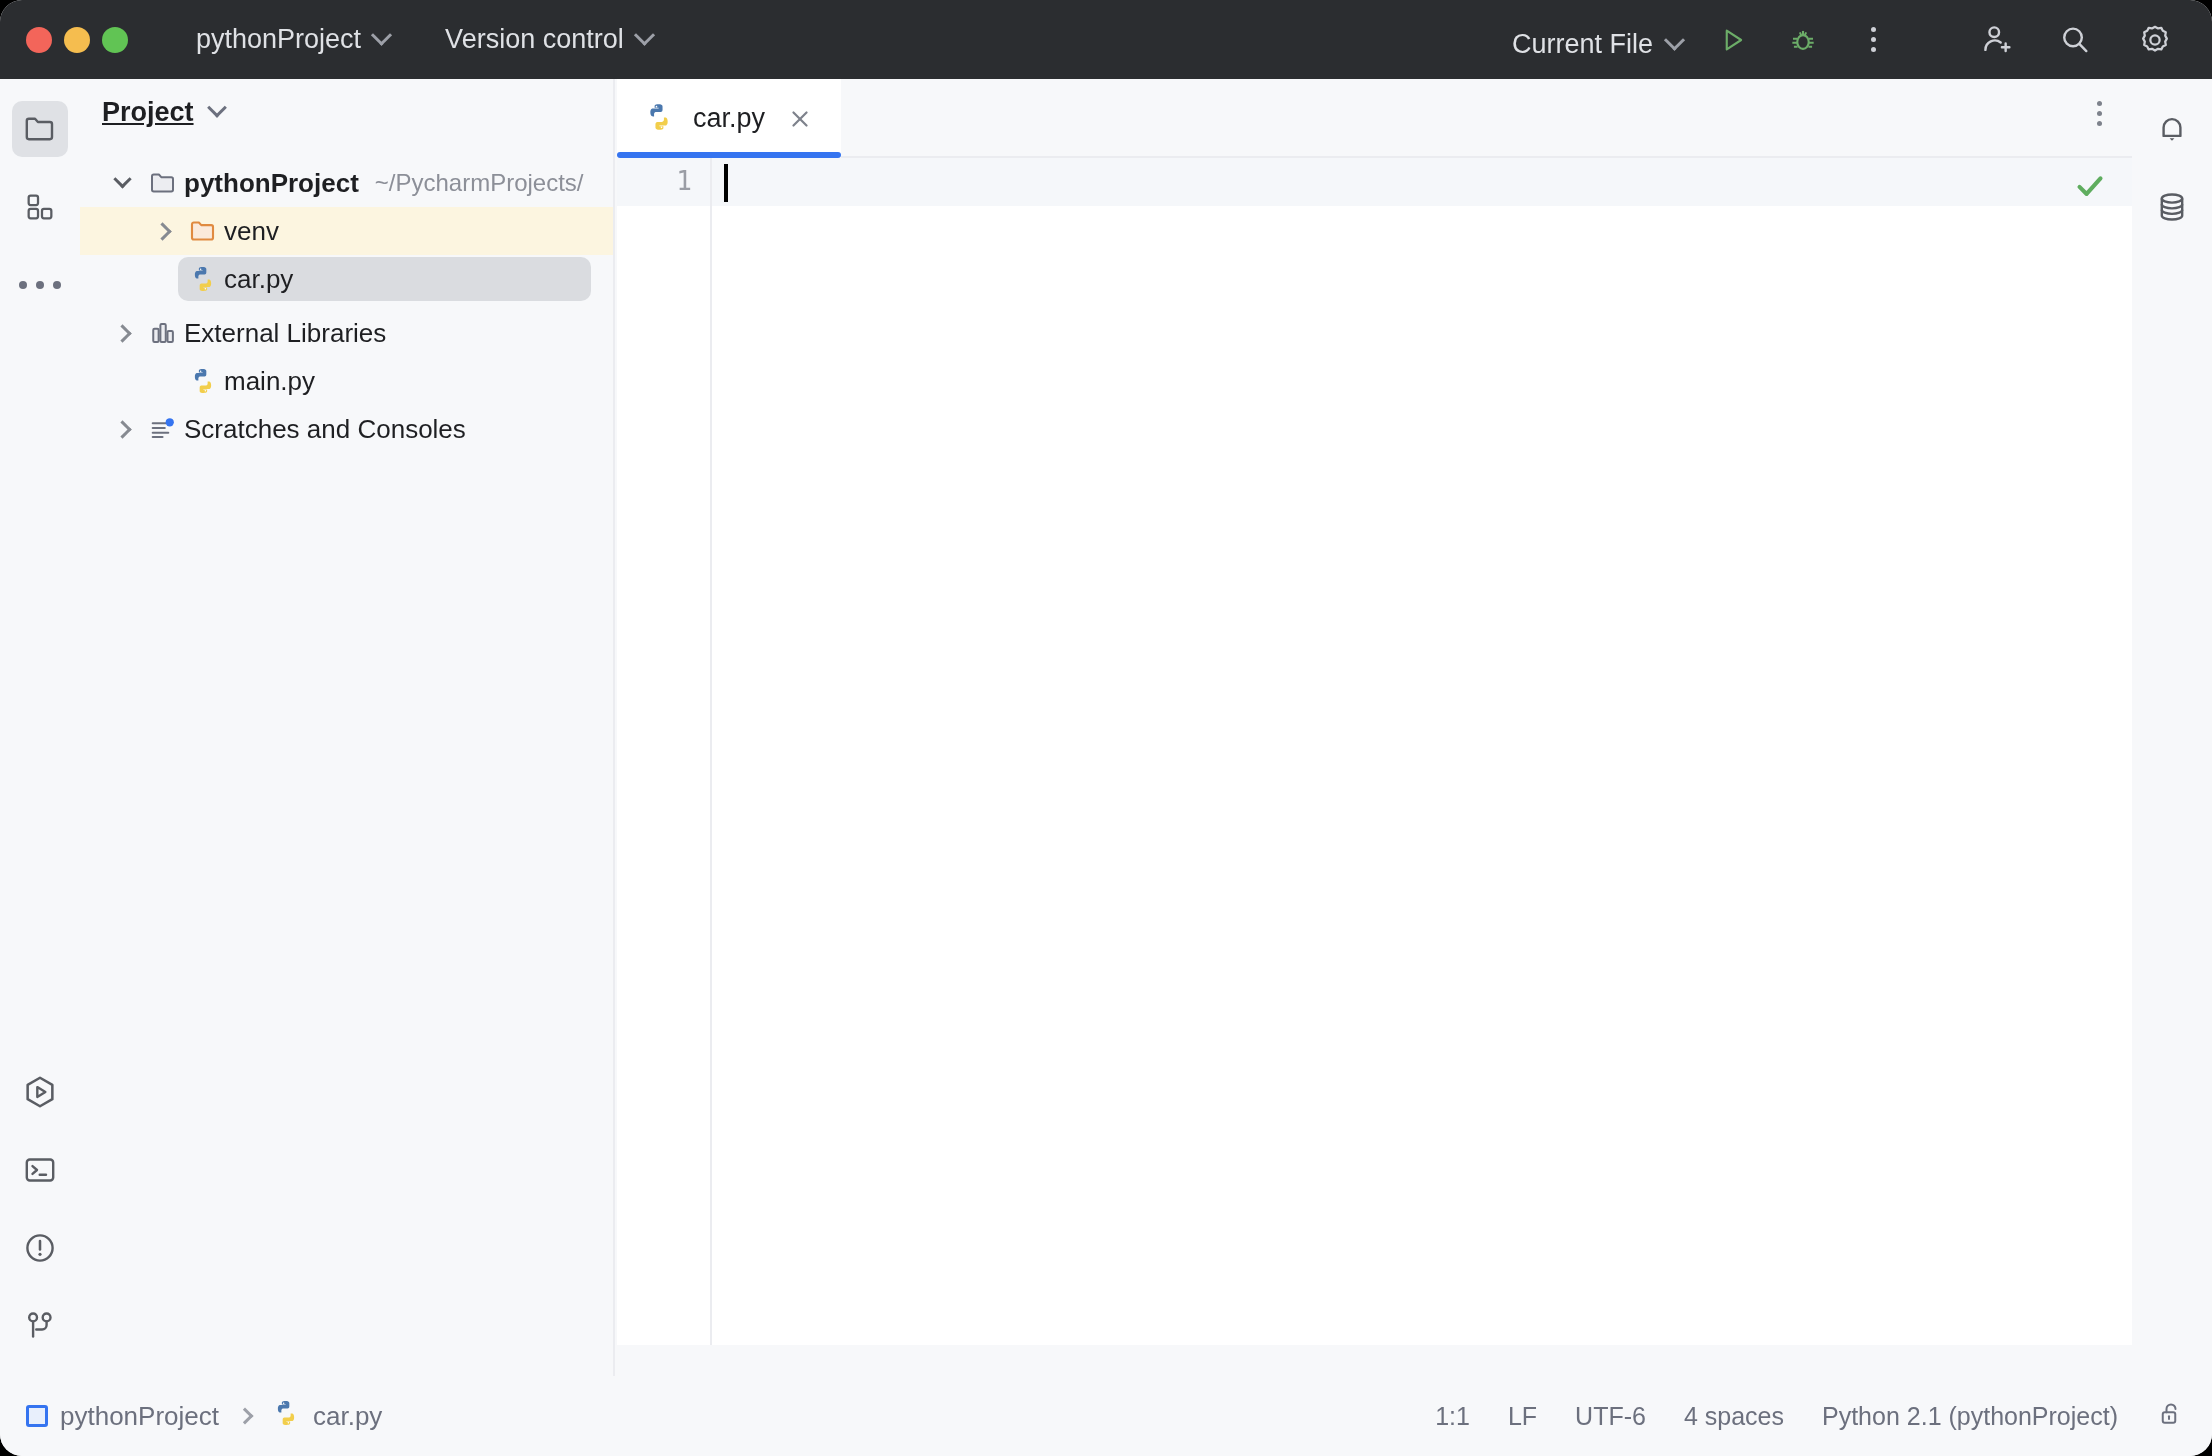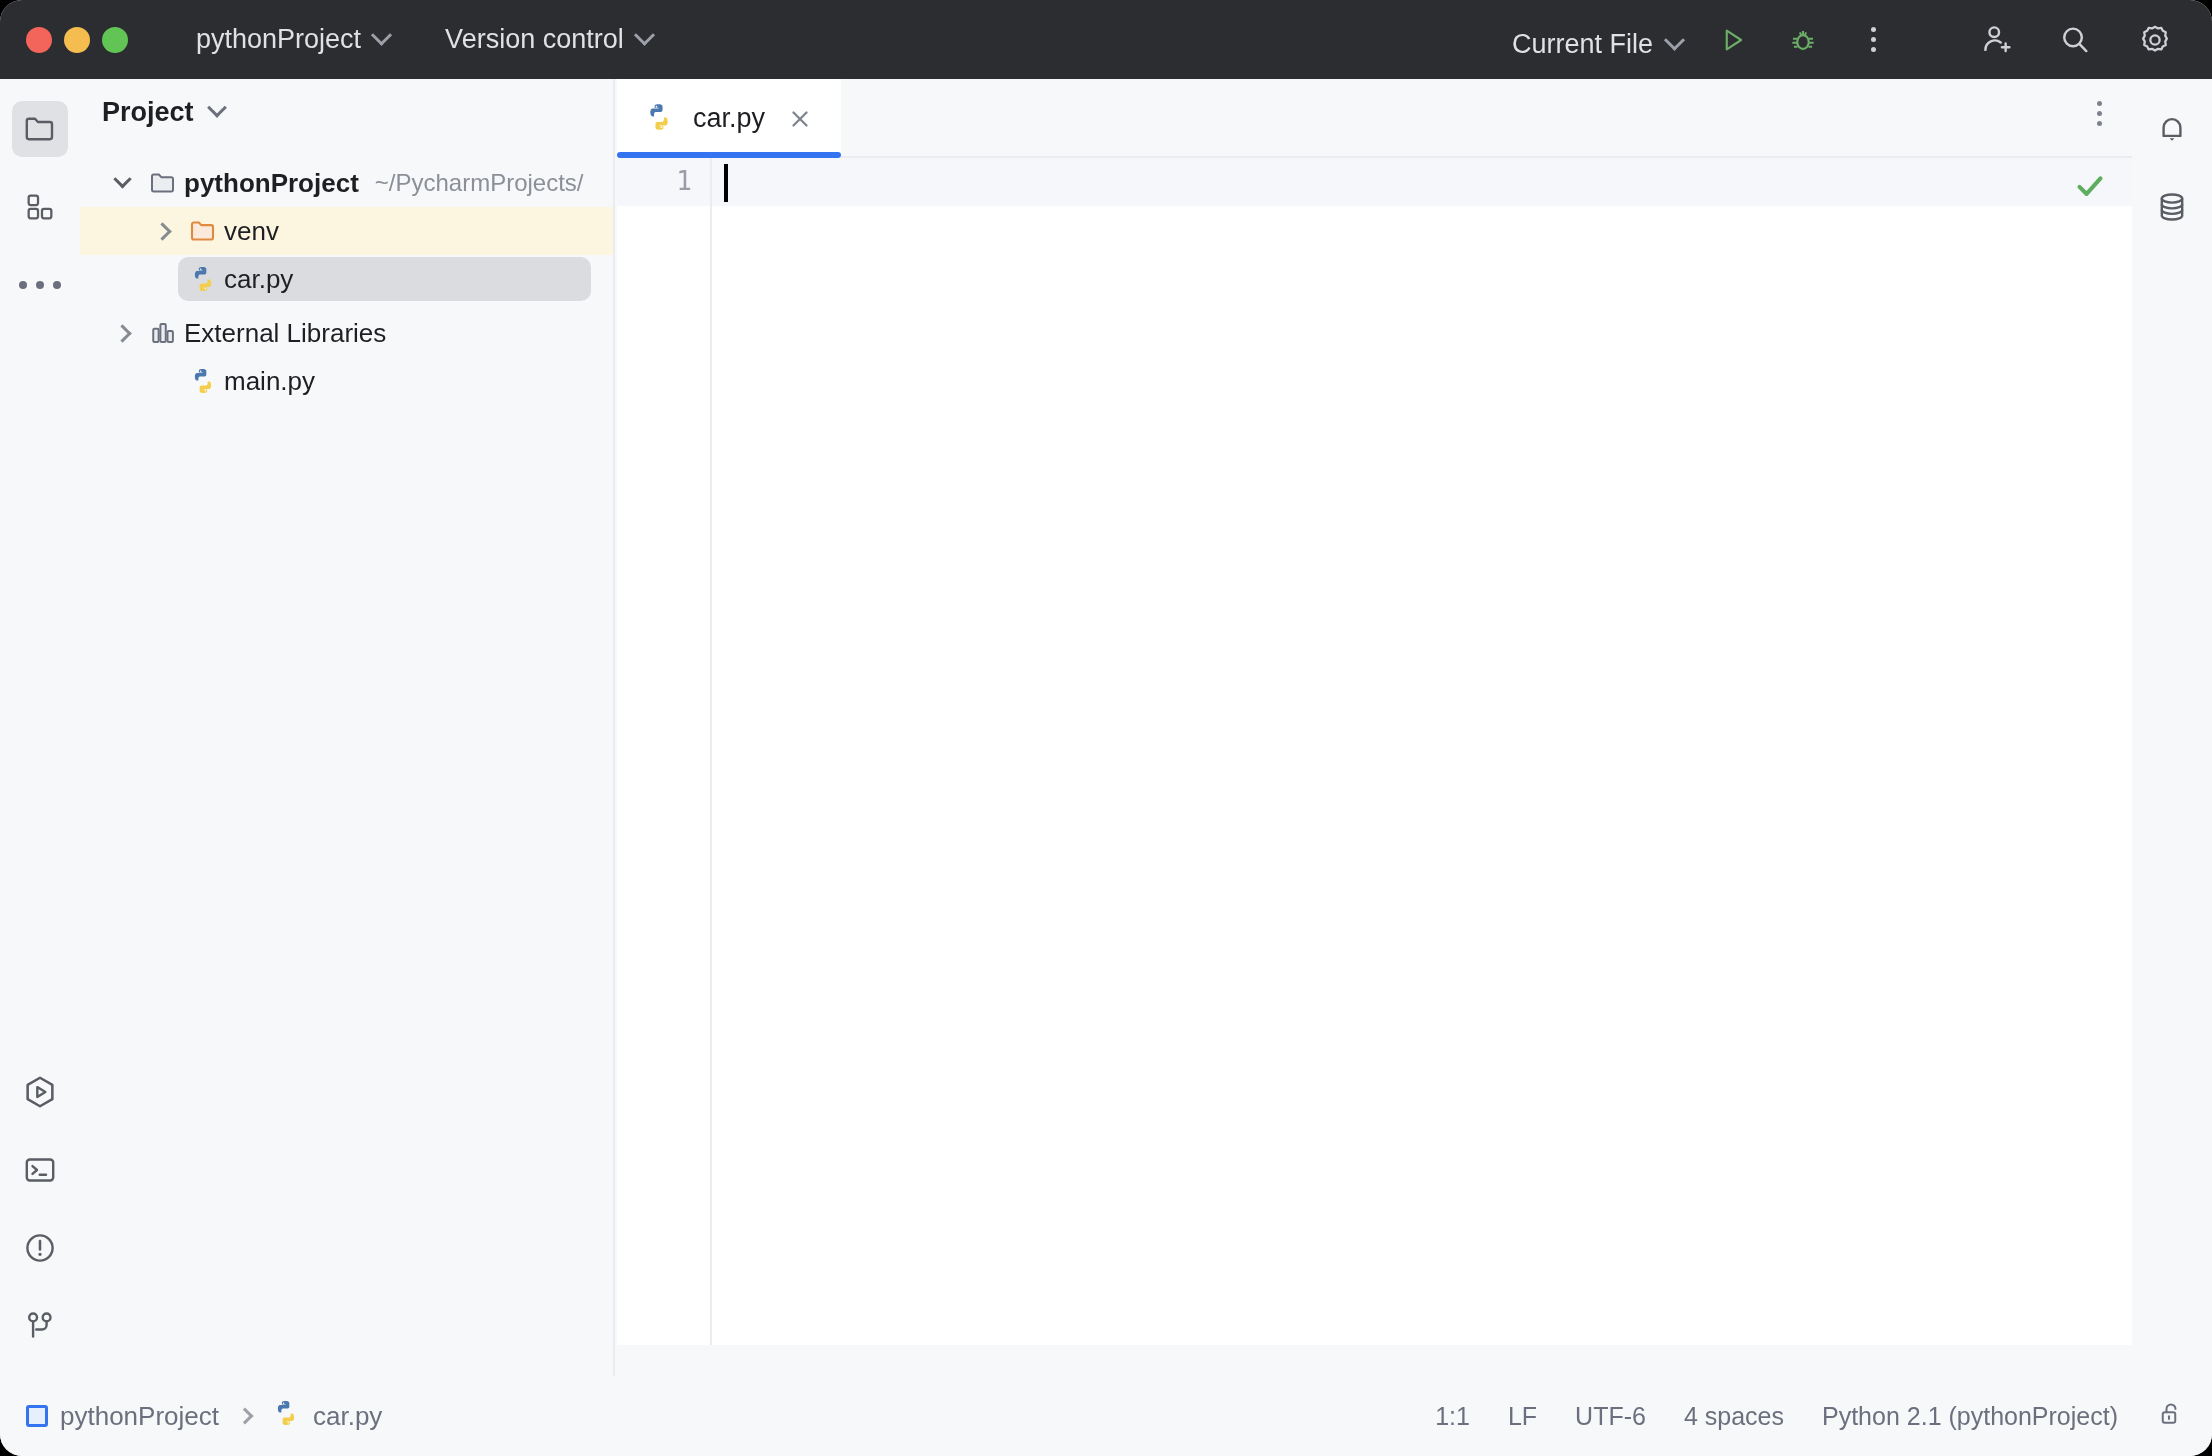--- a/index.html
+++ b/index.html
@@ -87,21 +87,21 @@
     position: absolute; left: 80px; top: 79px;
     width: 535px; height: 1297px;
     background: #F7F8FA;
     border-right: 2px solid #EBECF0;
     overflow: hidden;
   }
   .sb-header {
     height: 66px; display: flex; align-items: center;
     padding-left: 22px; gap: 16px;
   }
-  .sb-title { font-size: 27px; font-weight: bold; color: #1E1F22; }
+  .sb-title { font-size: 27px; font-weight: bold; color: #1E1F22; text-decoration: underline; }
   .chev-dark {
     display: inline-block; width: 14px; height: 14px;
     border-right: 3px solid #6C707E; border-bottom: 3px solid #6C707E;
     transform: rotate(45deg) translate(-3px,-3px);
   }
 
   .tree { margin-top: 14px; }
   .row {
     height: 48px; display: flex; align-items: center;
     position: relative; cursor: default; white-space: nowrap;
@@ -424,20 +424,34 @@
               <path d="M11.6 2.4 c-3.1 0-2.9 1.35-2.9 1.35 l0 1.4 h3 v0.42 H7.5 s-2.0-.23-2.0 2.93 c0 3.16 1.75 3.05 1.75 3.05 h1.05 v-1.46 s-.06-1.75 1.72-1.75 h2.98 s1.66.03 1.66-1.6 V4.07 s.25-1.67-3.06-1.67z" fill="#4B78AE"></path>
               <circle cx="10.1" cy="4.25" r="0.62" fill="#fff"></circle>
               <path d="M12.4 21.6 c3.1 0 2.9-1.35 2.9-1.35 l0-1.4 h-3 v-0.42 h4.2 s2.0.23 2.0-2.93 c0-3.16-1.75-3.05-1.75-3.05 h-1.05 v1.46 s.06 1.75-1.72 1.75 H11 s-1.66-.03-1.66 1.6 v2.67 s-.25 1.67 3.06 1.67z" fill="#F2CE4B"></path>
               <circle cx="13.9" cy="19.75" r="0.62" fill="#fff"></circle>
             </svg>
           </span>
           <span class="lbl">main.py</span>
         </div>
       </div>
 
+      <div class="row">
+        <div class="inner" style="padding-left:22px;">
+          <span class="arrow-w">
+              <i class="arr-r"></i>
+            </span>
+          <span class="ico">
+            <svg width="30" height="30" viewBox="0 0 24 24" fill="none">
+              <path d="M3.8 7.4 H16.2 M3.8 11.2 H13.4 M3.8 15 H16.2 M3.8 18.4 H11.6" stroke="#6C707E" stroke-width="1.7" stroke-linecap="round"></path>
+              <circle cx="17.4" cy="6.6" r="3.3" fill="#3574F0"></circle>
+            </svg>
+          </span>
+          <span class="lbl">Scratches and Consoles</span>
+        </div>
+      </div>
 
     </div>
   </div>
 
   <div class="editorwrap">
 
     <div class="tabbar">
       <div class="tab" style="width: 224.047px;">
         <span>
           <svg width="32" height="32" viewBox="0 0 24 24">

